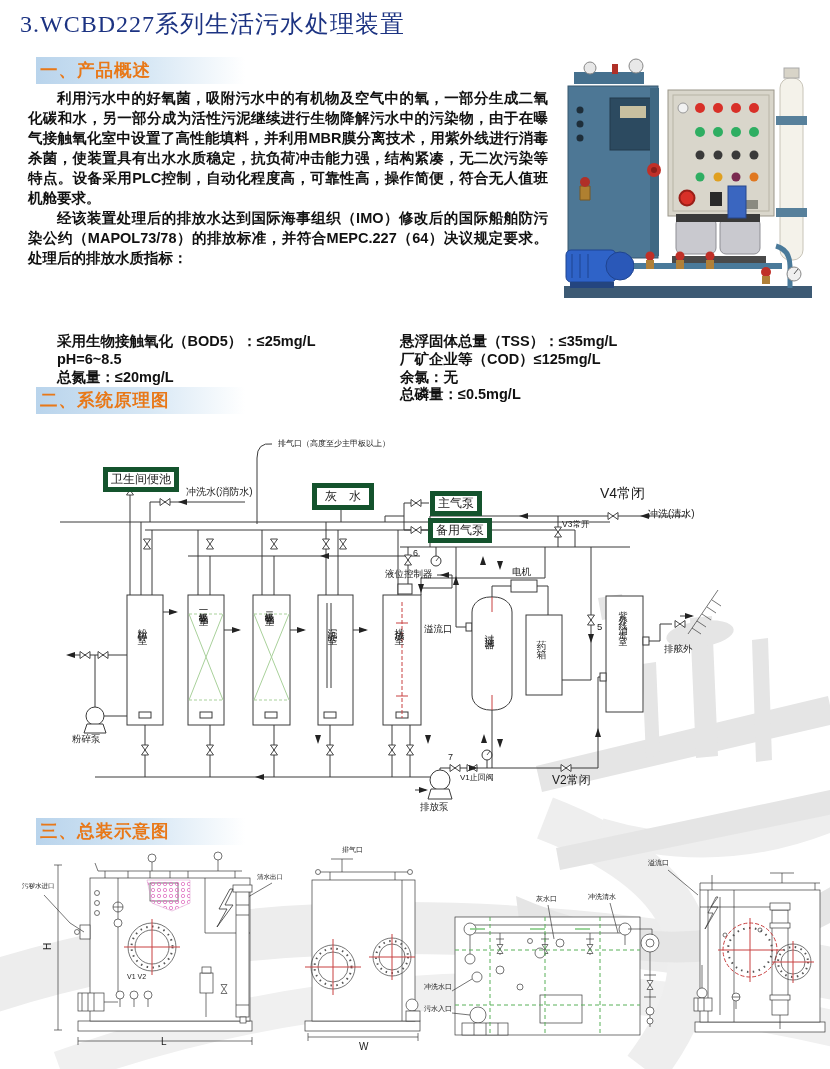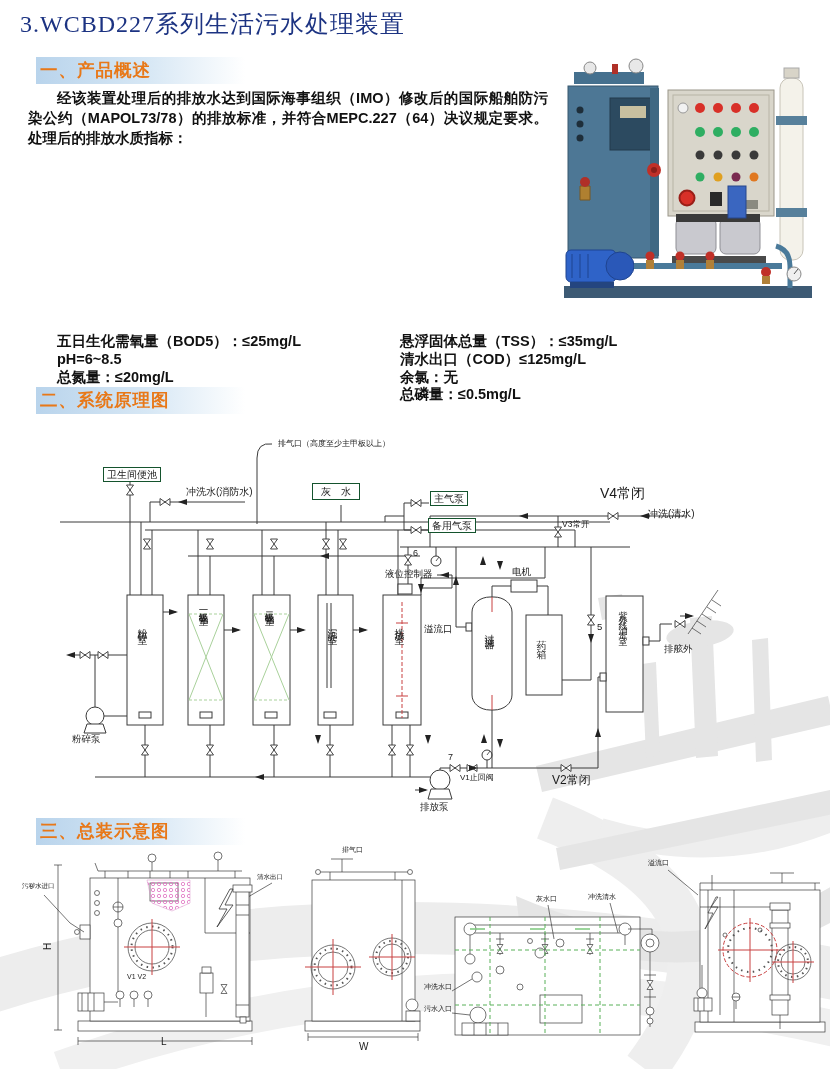--- a/index.html
+++ b/index.html
@@ -17,21 +17,21 @@
       font-size:14.5px;font-weight:700;line-height:20px;text-align:justify;}
   .overview p{margin:0;text-indent:2em;}
   .specs{position:absolute;left:28px;top:333px;width:780px;display:flex;z-index:1;
       font-size:14.5px;font-weight:700;line-height:17.8px;}
   .specs .colL{width:372px;padding-left:29px;box-sizing:border-box;}
   .specs .colR{flex:1;}
   .photo{position:absolute;left:550px;top:58px;width:278px;height:244px;z-index:1;}
   .diag{position:absolute;left:0;z-index:1;}
   .diag svg{position:absolute;left:0;top:0;}
   .lbl{position:absolute;font-size:9.5px;line-height:1.1;color:#1a1a1a;white-space:nowrap;z-index:3;}
-  .boxlbl{border:1px solid #14532d;background:#fff;padding:1px 3px;font-size:10px;}
+  .boxlbl{border:5px solid #14532d;background:#fff;padding:1px 3px;font-size:12px;}
   .vlbl{writing-mode:vertical-rl;text-orientation:upright;letter-spacing:3px;font-size:10px;}
   .ln{fill:none;stroke:#3a3a3a;stroke-width:1;}
   .thin{fill:none;stroke:#3a3a3a;stroke-width:.7;}
   .vlv{fill:#fff;stroke:#333;stroke-width:.9;}
   .ar{fill:#222;stroke:none;}
   .gx{stroke:#a9d19b;stroke-width:1;fill:none;}
   .gd{stroke:#a9d19b;stroke-width:1;fill:none;stroke-dasharray:3,2;}
   .rd{stroke:#c84040;stroke-width:1;fill:none;}
   .rdd{stroke:#c84040;stroke-width:1;fill:none;stroke-dasharray:4,2;}
   .gn{stroke:#58b058;stroke-width:1;fill:none;stroke-dasharray:4,3;}
@@ -60,32 +60,33 @@
     <path d="M598,598 L622,594 L626,616 L602,620 Z"></path>
   </g>
 </svg>
 
 <div class="page-title">3.WCBD227系列生活污水处理装置</div>
 <div class="sec" style="top:57px">一、产品概述</div>
 <div class="sec" style="top:387px">二、系统原理图</div>
 <div class="sec" style="top:818px">三、总装示意图</div>
 
 <div class="overview">
+  <p>利用污水中的好氧菌，吸附污水中的有机物及空气中的氧，一部分生成二氧化碳和水，另一部分成为活性污泥继续进行生物降解污水中的污染物，由于在曝气接触氧化室中设置了高性能填料，并利用MBR膜分离技术，用紫外线进行消毒杀菌，使装置具有出水水质稳定，抗负荷冲击能力强，结构紧凑，无二次污染等特点。设备采用PLC控制，自动化程度高，可靠性高，操作简便，符合无人值班机舱要求。</p>
   <p>经该装置处理后的排放水达到国际海事组织（IMO）修改后的国际船舶防污染公约（MAPOL73/78）的排放标准，并符合MEPC.227（64）决议规定要求。处理后的排放水质指标：</p>
 </div>
 
 <div class="specs">
   <div class="colL">
-    <div>五日生化需氧量（BOD5）：≤25mg/L</div>
+    <div>采用生物接触氧化（BOD5）：≤25mg/L</div>
     <div>pH=6~8.5</div>
     <div>总氮量：≤20mg/L</div>
   </div>
   <div class="colR">
     <div>悬浮固体总量（TSS）：≤35mg/L</div>
-    <div>清水出口（COD）≤125mg/L</div>
+    <div>厂矿企业等（COD）≤125mg/L</div>
     <div>余氯：无</div>
     <div>总磷量：≤0.5mg/L</div>
   </div>
 </div>
 
 <div class="photo">
 <svg width="278" height="244" viewBox="0 0 278 244">
   <rect x="14" y="228" width="248" height="12" fill="#3d5a74"></rect>
   <rect x="18" y="28" width="90" height="172" fill="#4d7795" stroke="#38586f"></rect>
   <rect x="60" y="40" width="46" height="52" fill="#2c4a60" stroke="#223a4c"></rect>

